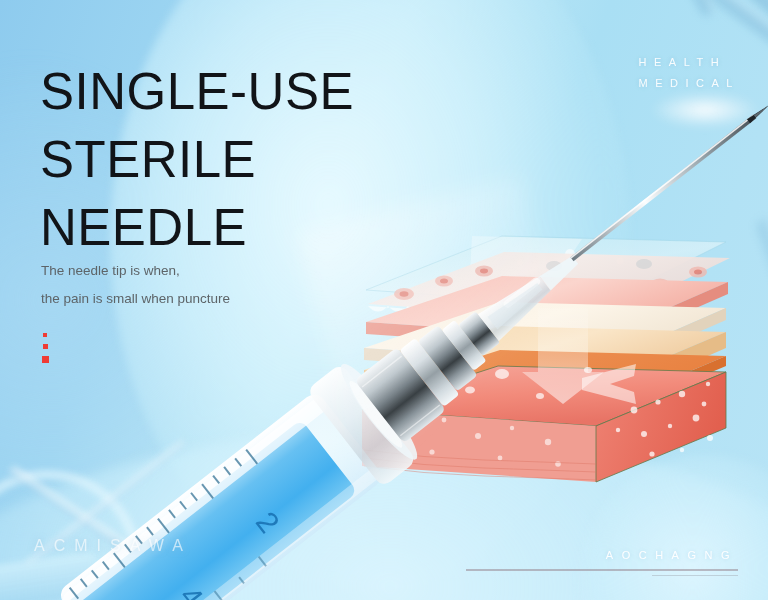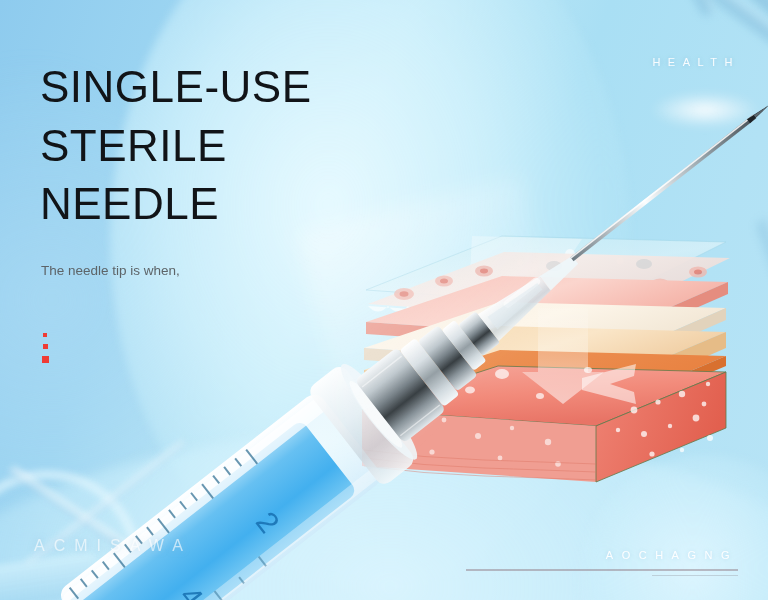--- a/index.html
+++ b/index.html
@@ -75,21 +75,21 @@
   }
   .bl-vial {
     left:-30px; top:560px; width:130px; height:44px;
     background:linear-gradient(180deg,rgba(214,243,253,.9),rgba(150,208,238,.7));
     border-radius:10px; transform:rotate(-8deg); filter:blur(3px); opacity:.8;
   }
 
   
   .headline {
     position:absolute; left:40px; top:58px; width:400px;
-    font-size:44px; line-height:1.33; font-weight:400;
+    font-size:51px; line-height:1.33; font-weight:400;
     color:#111418; letter-spacing:.5px; white-space:pre-line;
   }
   .subcopy {
     position:absolute; left:41px; top:257px; width:340px;
     font-size:13.5px; line-height:2.05; color:#5d6468; font-weight:400;
   }
   .dots { position:absolute; left:42px; top:333px; }
   .dot { background:#ef3b34; display:block; }
   .dot.d1 { width:4px;  height:4px;  margin:0 0 7px 1px; }
   .dot.d2 { width:5px;  height:5px;  margin:0 0 7px 1px; }
@@ -412,30 +412,32 @@
   </div>
 
   <div class="sheen"></div>
 
   <h1 class="headline">SINGLE-USE
 STERILE
 NEEDLE</h1>
 
   <div class="subcopy">
     <div>The needle tip is when,</div>
+    <div>the pain is small when puncture</div>
   </div>
 
   <div class="dots">
     <span class="dot d1"></span>
     <span class="dot d2"></span>
     <span class="dot d3"></span>
   </div>
 
   <div class="brand-tr">
     <div>HEALTH</div>
+    <div>MEDICAL</div>
   </div>
 
   <div class="brand-br">
     <span class="name">AOCHAGNG</span>
     <span class="rule1"></span>
     <span class="rule2"></span>
   </div>
 
   <div class="watermark-bl">ACMISAWA</div>
 

